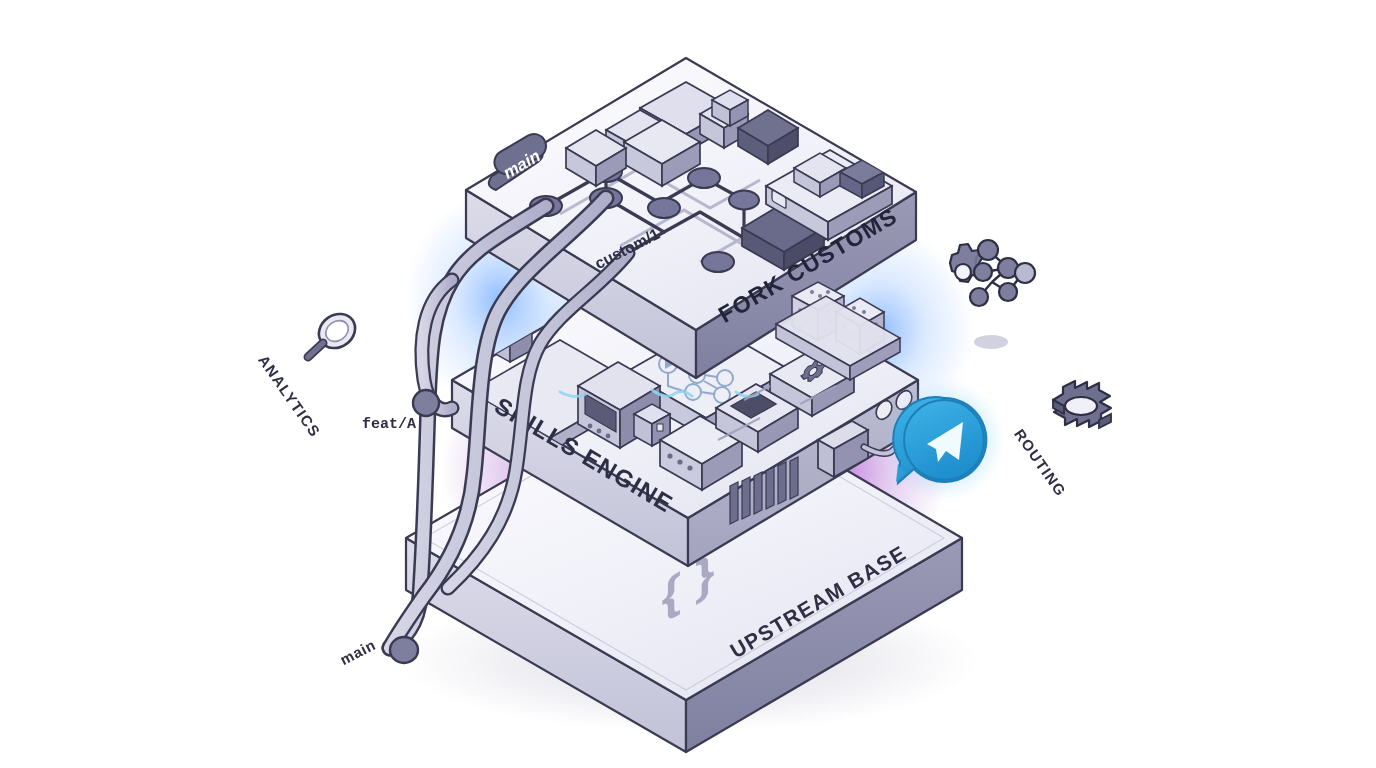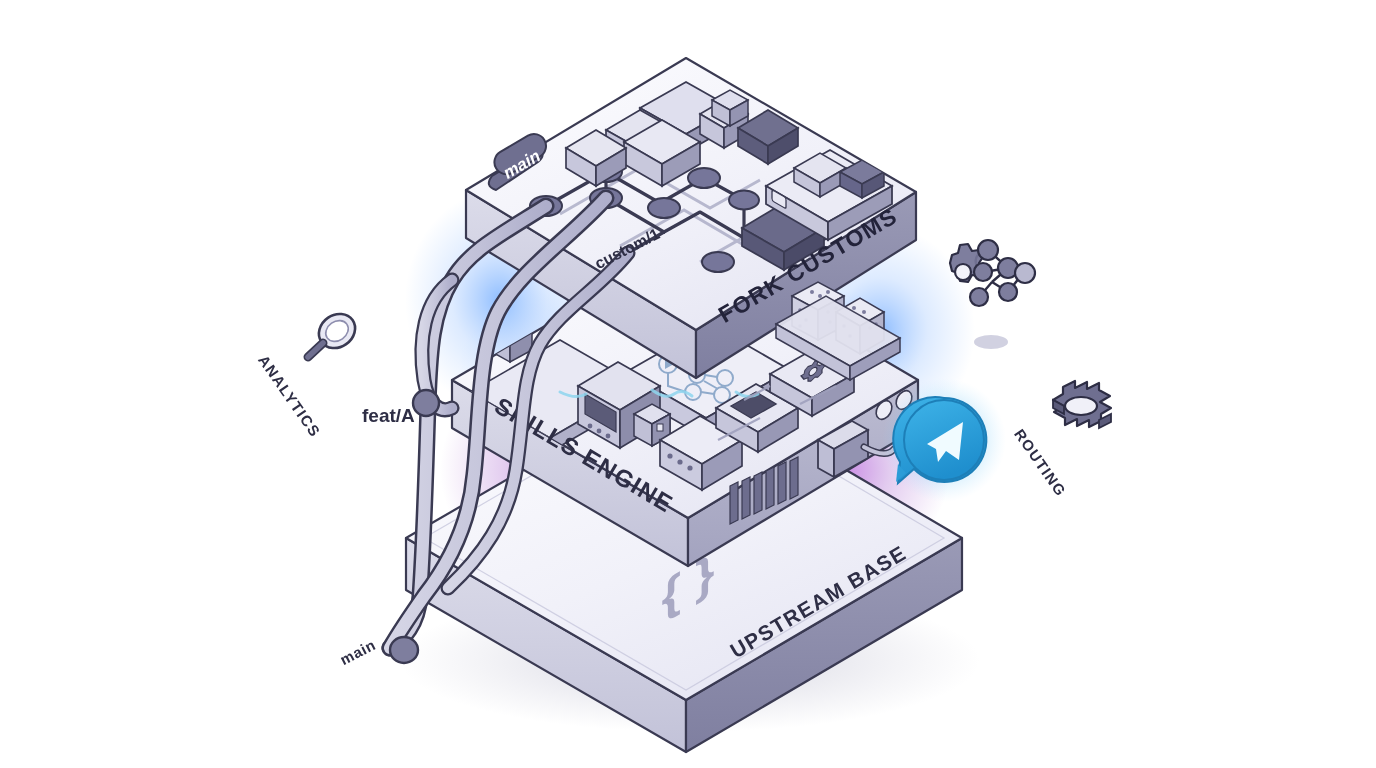--- a/index.html
+++ b/index.html
@@ -15,21 +15,21 @@
     position:absolute;
     font-weight:700;
     color:#2e2e45;
     white-space:nowrap;
     letter-spacing:.6px;
     transform-origin:0 50%;
     pointer-events:none;
   }
   #analytics-label{left:262px;top:348px;font-size:15px;transform:rotate(55deg);letter-spacing:1.3px;}
   #routing-label{left:1018px;top:422px;font-size:15px;transform:rotate(55deg);letter-spacing:1.3px;}
-  #feat-label{left:362px;top:405px;font-size:19px;font-weight:600;letter-spacing:0;}
+  #feat-label{left:362px;top:416px;font-size:15px;font-weight:600;letter-spacing:0;font-family:Liberation Mono, monospace;}
   #custom-label{left:596px;top:256px;font-size:16px;font-weight:600;letter-spacing:0;transform:rotate(-27deg);}
   #main-bottom-label{left:341px;top:652px;font-size:15px;font-weight:700;transform:rotate(-27deg);}
 </style>
 </head>
 <body>
 
 <div id="stage">
 
   <svg id="scene" viewBox="0 0 1376 768">
     <defs>

